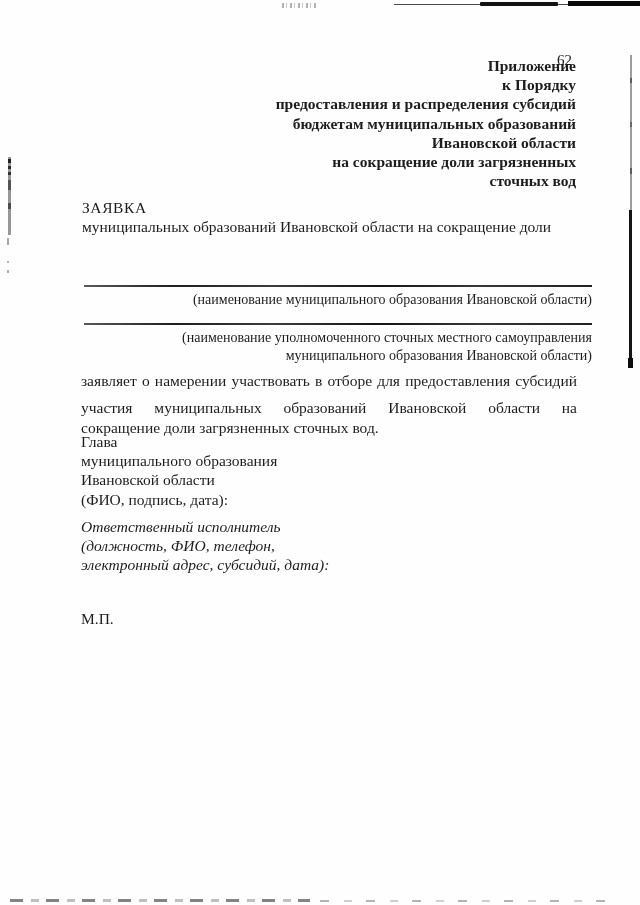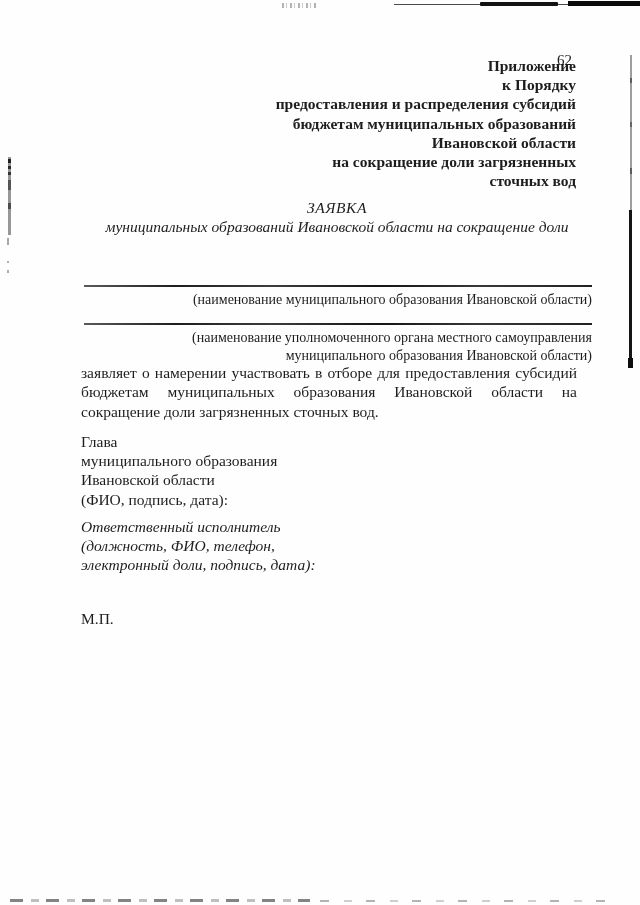--- a/index.html
+++ b/index.html
@@ -19,23 +19,21 @@
   .appendix-header {
     top: 56px; right: 64px;
     text-align: right;
     line-height: 19.2px;
     white-space: nowrap;
     font-weight: bold;
   }
 
   .title-block {
     top: 198px; left: 82px; width: 510px;
-    text-align: center;
     line-height: 19.2px;
-    font-style: italic;
   }
   .title-line { letter-spacing: 0.6px; }
 
   .fill-line {
     left: 84px; width: 508px; height: 2px;
     background: linear-gradient(90deg,#5a5a5a,#1e1e1e 18%,#3d3d3d 37%,#151515 58%,#383838 78%,#222);
   }
   .fill-line-1 { top: 285px; }
   .fill-line-2 { top: 323px; }
 
@@ -45,21 +43,21 @@
     font-size: 14px;
     line-height: 18px;
   }
   .caption-1 { top: 291px; }
   .caption-2 { top: 329px; }
 
   .declaration {
     top: 363px; left: 81px; width: 496px;
     line-height: 19.3px;
   }
-  .line-justify { text-align: justify; text-align-last: justify; }
+  .line-justify { text-align: justify; text-align-last: justify; margin-top: 8px; }
 
   .sig-block { left: 81px; line-height: 19.2px; }
   .head-block { top: 432px; }
   .executor-block { top: 517px; font-style: italic; }
   .stamp-mark { top: 610px; left: 81px; }
 
   
   .art { position: absolute; }
   .top-line-thin  { top: 4px; left: 394px; width: 246px; height: 1px; background: #4a4a4a; }
   .top-line-mid   { top: 2px; left: 480px; width: 78px;  height: 4px; background: #121212; border-radius: 1px; }
@@ -133,36 +131,36 @@
 <div class="abs title-block">
   <div class="title-line">ЗАЯВКА</div>
   <div>муниципальных образований Ивановской области на сокращение доли</div>
 </div>
 
 <div class="art fill-line fill-line-1"></div>
 <div class="abs caption caption-1">(наименование муниципального образования Ивановской области)</div>
 
 <div class="art fill-line fill-line-2"></div>
 <div class="abs caption caption-2">
-  <div>(наименование уполномоченного органа местного самоуправления</div>
+  <div>(наименование уполномоченного сточных местного самоуправления</div>
   <div>муниципального образования Ивановской области)</div>
 </div>
 
 <div class="abs declaration">
   <div class="line-justify">заявляет о намерении участвовать в отборе для предоставления субсидий</div>
-  <div class="line-justify">бюджетам муниципальных образования Ивановской области на</div>
+  <div class="line-justify">участия муниципальных образований Ивановской области на</div>
   <div>сокращение доли загрязненных сточных вод.</div>
 </div>
 
 <div class="abs sig-block head-block">
   <div>Глава</div>
   <div>муниципального образования</div>
   <div>Ивановской области</div>
   <div>(ФИО, подпись, дата):</div>
 </div>
 
 <div class="abs sig-block executor-block">
   <div>Ответственный исполнитель</div>
   <div>(должность, ФИО, телефон,</div>
-  <div>электронный доли, подпись, дата):</div>
+  <div>электронный адрес, субсидий, дата):</div>
 </div>
 
 <div class="abs stamp-mark">М.П.</div>
 
 </body></html>

